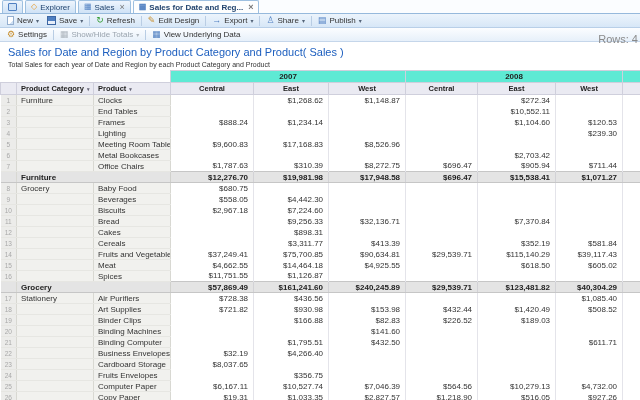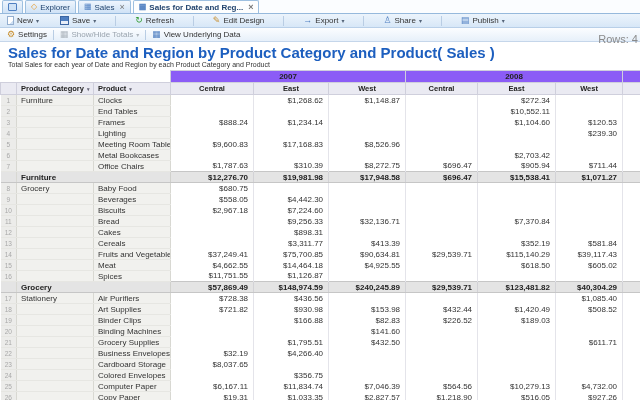--- a/index.html
+++ b/index.html
@@ -12,45 +12,45 @@
          font-size:8px; color:#23456f; background:linear-gradient(#eef5fd,#cfe2f6); border:1px solid #9ec0e0;
          border-bottom:none; border-radius:2px 2px 0 0; cursor:default; white-space:nowrap; }
   .tab.active { background:#fdfefe; font-weight:bold; }
   .tab .gl { font-size:8px; line-height:8px; }
   .gl.orange { color:#e8a33d; } .gl.blue { color:#4f7fc1; } .gl.green { color:#2f9b2f; } .gl.gold { color:#c78d2b; }
   .monitor { width:9px; height:8px; background:#cfe2f6; border:1px solid #4f7fc1; border-radius:1px; display:inline-block; }
   .x { font-size:9px; line-height:8px; color:#777; margin-left:2px; }
 
   
   .toolbar { height:14px; background:linear-gradient(#ecf4fc,#d7e7f7); border-bottom:1px solid #b8cfe8;
-             display:flex; align-items:center; padding:0 3px;gap:13px; }
+             display:flex; align-items:center; padding:0 3px; }
   .subtoolbar { height:14px; background:linear-gradient(#fbfdff,#e7f0fa); border-bottom:1px solid #c5d6ea;
                 display:flex; align-items:center; padding:0 3px; position:relative; }
   .tbtn { display:inline-flex; align-items:center; gap:3px; border:none; background:transparent; font-family:inherit;
           font-size:8px; color:#333; padding:0 4px; height:12px; cursor:default; white-space:nowrap; }
   .tbtn.disabled { color:#9aa4ae; }
   .caret { font-size:6px; color:#55657a; }
   .tsep { width:1px; height:10px; background:#b9cde4; margin:0 2px; }
   .icon { display:inline-block; }
   .icon-new { width:7px; height:9px; background:linear-gradient(135deg,#fff 70%,#cfe0f3 70%); border:1px solid #94afd0; }
   .icon-save { width:9px; height:9px; background:#4f7fc1; border:1px solid #3c66a3; box-shadow:inset 0 -3px 0 #e8eef8; }
   .ig { font-size:9px; line-height:9px; }
   .rows-indicator { position:absolute; right:2px; top:5px; font-size:11px; color:#8a8a8a; white-space:nowrap; }
 
   
   .titleblock { height:28px; padding:4px 8px 0; background:#fff; }
-  .rtitle { font-size:15px; line-height:13px; font-weight:bold; color:#1d5fbf; white-space:nowrap; }
+  .rtitle { font-size:11px; line-height:13px; font-weight:normal; color:#1d5fbf; white-space:nowrap; }
   .rsub { font-size:7px; margin-top:2px; color:#333; white-space:nowrap; }
 
   
   table { border-collapse:collapse; table-layout:fixed; width:640px; }
   th, td { white-space:nowrap; overflow:hidden; vertical-align:middle; }
   .yrow th { height:12px; font-size:8px; }
   .hrow th { height:12px; font-size:7.5px; }
-  .yh { background:#8b5cf6; border:1px solid #cfcfdc; font-weight:bold; color:#222; text-align:center;margin-left:18px; }
+  .yh { background:#5eead4; border:1px solid #cfcfdc; font-weight:bold; color:#222; text-align:center;margin-left:18px; }
   .blank { background:#fff; border:none; border-bottom:1px solid #cfcfdc; }
   .ch { background:#eaeaf2; border:1px solid #cfcfdc; font-weight:bold; color:#222; }
   .ch.left { text-align:left; padding-left:4px; }
   .sort { font-size:5px; color:#667; margin-left:3px; }
   .drow td { height:11px; font-size:8px; color:#333; }
   td.rn { background:#ececea; color:#a8a8a8; font-size:6.5px; text-align:center; border-right:1px solid #d8d8d2; border-bottom:1px solid #e6e6e2; }
   td.cat, td.prod { background:#f1f1ee; padding-left:4px; border-right:1px solid #d8d8d2; border-bottom:1px solid #e6e6e2; }
   td.val { background:#fff; text-align:right; padding-right:5px; border-right:1px solid #e4e4ea; }
   td.fillc { background:#fff; }
   .trow td { height:11px; font-size:8px; font-weight:bold; color:#222; background:#e4e4e4;
@@ -387,21 +387,21 @@
           <td class="val"></td>
           <td class="val"></td>
           <td class="val"></td>
           <td class="val"></td>
           <td class="fillc"></td>
         </tr>
         <tr class="trow">
           <td class="rn"></td>
           <td class="tlabel" colspan="2">Grocery</td>
           <td class="val">$57,869.49</td>
-          <td class="val">$148,974.59</td>
+          <td class="val">$161,241.60</td>
           <td class="val">$240,245.89</td>
           <td class="val">$29,539.71</td>
           <td class="val">$123,481.82</td>
           <td class="val">$40,304.29</td>
           <td class="fillc"></td>
         </tr>
         <tr class="drow">
           <td class="rn">17</td>
           <td class="cat">Stationery</td>
           <td class="prod">Air Purifiers</td>
@@ -445,21 +445,21 @@
           <td class="val"></td>
           <td class="val">$141.60</td>
           <td class="val"></td>
           <td class="val"></td>
           <td class="val"></td>
           <td class="fillc"></td>
         </tr>
         <tr class="drow">
           <td class="rn">21</td>
           <td class="cat"></td>
-          <td class="prod">Grocery Supplies</td>
+          <td class="prod">Binding Computer</td>
           <td class="val"></td>
           <td class="val">$1,795.51</td>
           <td class="val">$432.50</td>
           <td class="val"></td>
           <td class="val"></td>
           <td class="val">$611.71</td>
           <td class="fillc"></td>
         </tr>
         <tr class="drow">
           <td class="rn">22</td>
@@ -481,35 +481,35 @@
           <td class="val"></td>
           <td class="val"></td>
           <td class="val"></td>
           <td class="val"></td>
           <td class="val"></td>
           <td class="fillc"></td>
         </tr>
         <tr class="drow">
           <td class="rn">24</td>
           <td class="cat"></td>
-          <td class="prod">Colored Envelopes</td>
+          <td class="prod">Fruits Envelopes</td>
           <td class="val"></td>
           <td class="val">$356.75</td>
           <td class="val"></td>
           <td class="val"></td>
           <td class="val"></td>
           <td class="val"></td>
           <td class="fillc"></td>
         </tr>
         <tr class="drow">
           <td class="rn">25</td>
           <td class="cat"></td>
           <td class="prod">Computer Paper</td>
           <td class="val">$6,167.11</td>
-          <td class="val">$11,834.74</td>
+          <td class="val">$10,527.74</td>
           <td class="val">$7,046.39</td>
           <td class="val">$564.56</td>
           <td class="val">$10,279.13</td>
           <td class="val">$4,732.00</td>
           <td class="fillc"></td>
         </tr>
         <tr class="drow">
           <td class="rn">26</td>
           <td class="cat"></td>
           <td class="prod">Copy Paper</td>

